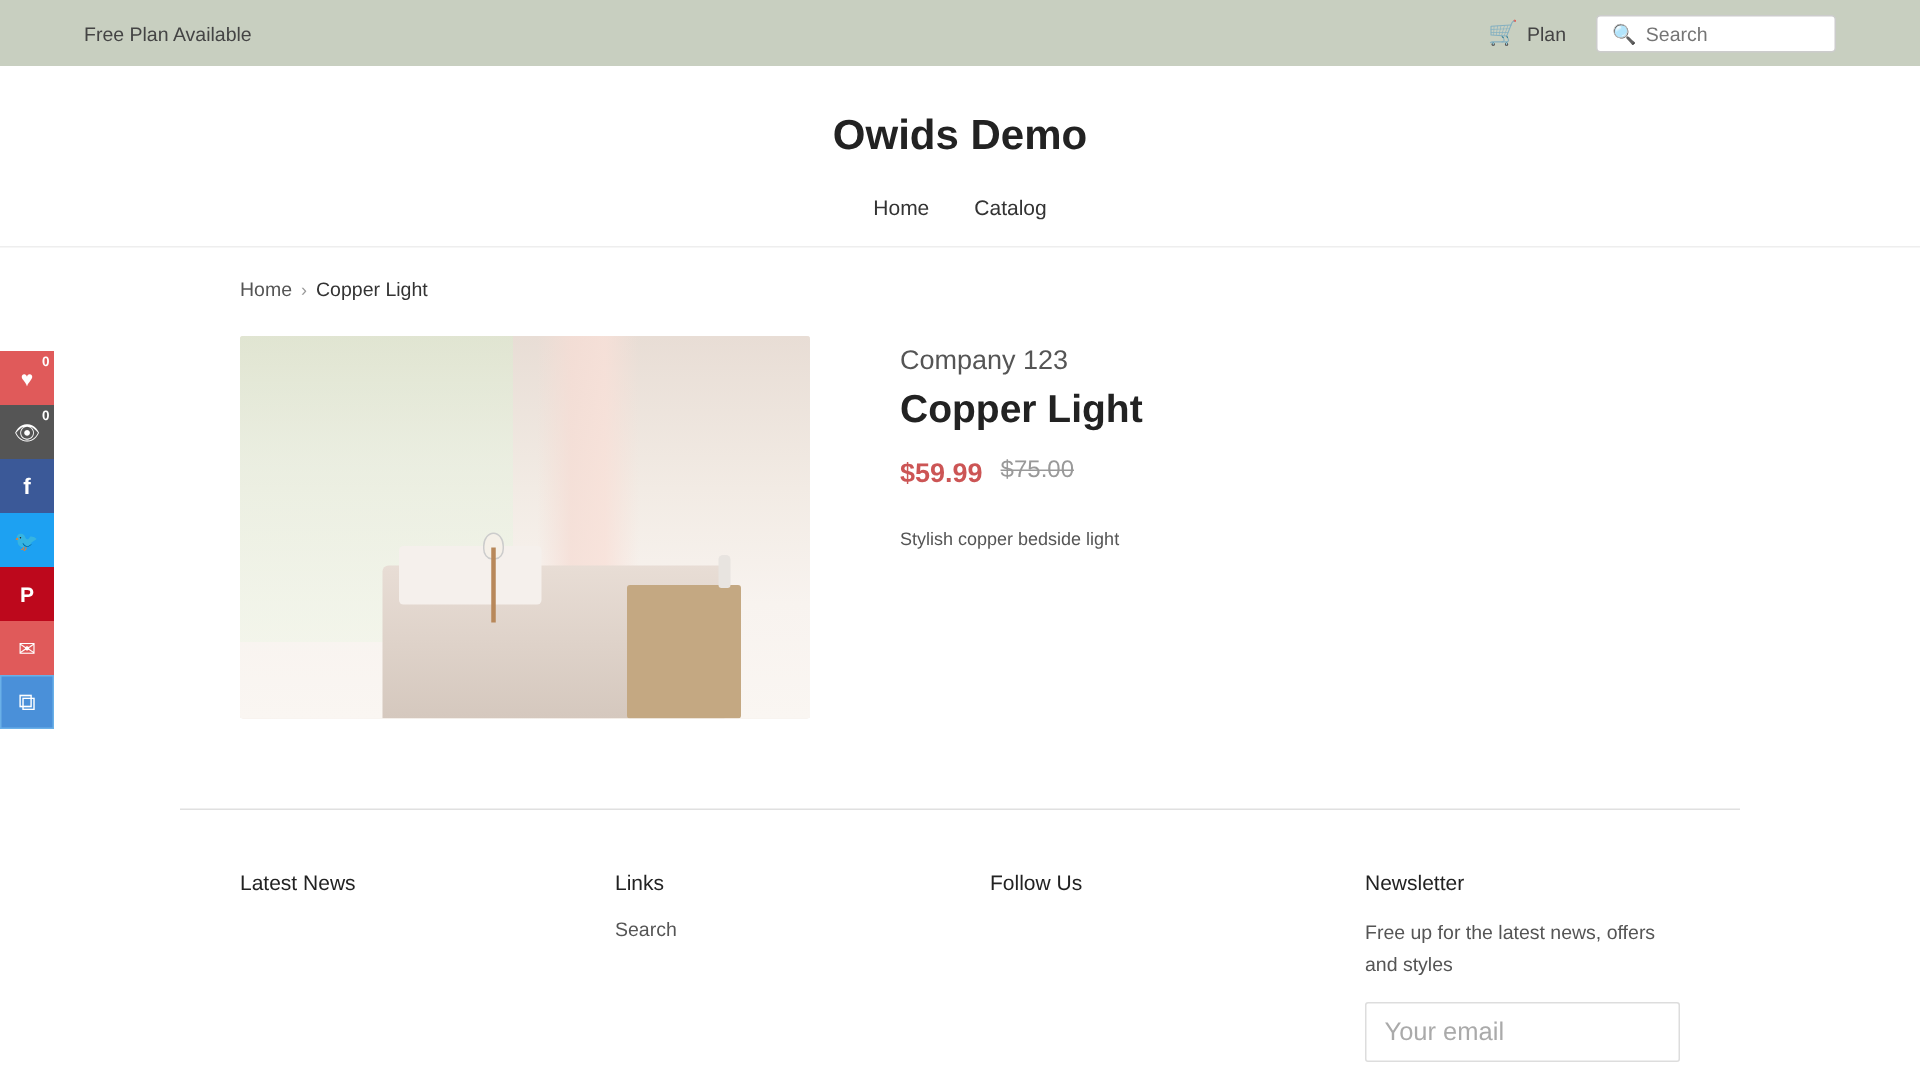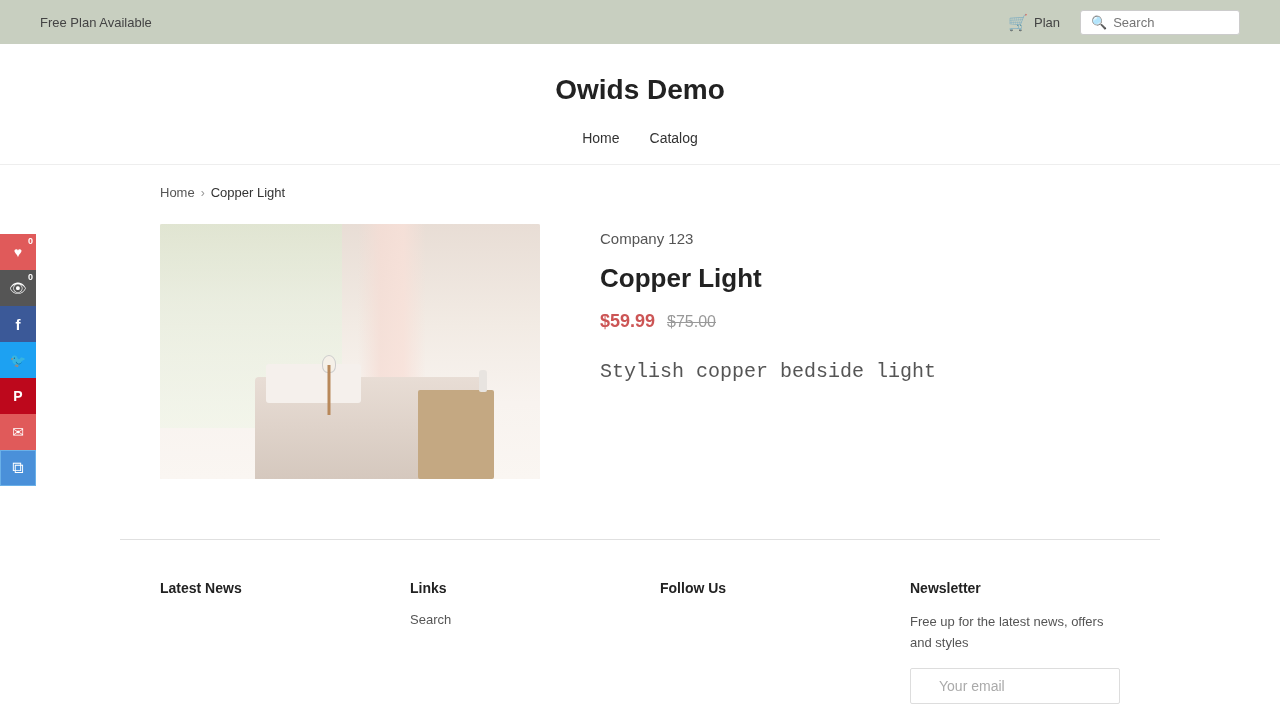--- a/index.html
+++ b/index.html
@@ -1,21 +1,21 @@
 <!DOCTYPE html>
 <html><head>
   <meta charset="utf-8">
   <style>
     * { margin: 0; padding: 0; box-sizing: border-box; }
     body { font-family: -apple-system, BlinkMacSystemFont, 'Segoe UI', Helvetica, Arial, sans-serif; background: #fff; color: #333; font-size: 14px; }
 
     
     .top-bar {
       background: #c8cfc0;
-      padding: 0 40px;
+      padding: 0 56px;
       height: 44px;
       display: flex;
       align-items: center;
       justify-content: space-between;
     }
     .top-bar-left { font-size: 13px; color: #444; }
     .top-bar-right { display: flex; align-items: center; gap: 20px; }
     .cart-link { display: flex; align-items: center; gap: 6px; font-size: 13px; color: #444; text-decoration: none; cursor: pointer; }
     .cart-icon { font-size: 16px; }
     .search-box {
@@ -192,33 +192,33 @@
       right: 14%;
       width: 8px;
       height: 22px;
       background: #e8e4e0;
       border-radius: 3px 3px 2px 2px;
     }
 
     
     .product-info { flex: 1; padding-top: 6px; }
     .product-vendor {
-      font-size: 15px;
+      font-size: 18px;
       color: #555;
-      margin-bottom: 16px;
+      margin-bottom: 6px;
     }
     .product-title {
       font-size: 26px;
       font-weight: 700;
       color: #222;
       margin-bottom: 16px;
     }
     .product-price {
       display: flex;
-      align-items: center;
+      align-items: flex-start;
       gap: 12px;
       margin-bottom: 24px;
       margin-top: 17px;
     }
     .price-sale {
       font-size: 18px;
       font-weight: 600;
       color: #c55;
     }
     .price-original {
@@ -248,24 +248,23 @@
       background: #4a7a6e;
       color: #fff;
       font-size: 14px;
       cursor: pointer;
       border-radius: 2px;
       margin-bottom: 24px;
       text-align: center;
       font-weight: 500;
     }
     .product-description {
-      font-size: 20px;
+      font-size: 12px;
       color: #555;
       line-height: 1.6;
-      font-family: Liberation Mono, monospace;
     }
 
     
     .social-sidebar {
       position: fixed;
       left: 0;
       top: 50%;
       transform: translateY(-50%);
       display: flex;
       flex-direction: column;
@@ -306,44 +305,44 @@
       max-width: 1040px;
       margin: 0 auto;
     }
     .footer-grid {
       display: grid;
       grid-template-columns: 1fr 1fr 1fr 1fr;
       gap: 40px;
     }
     .footer-heading {
       font-size: 14px;
-      font-weight: 700;
+      font-weight: 400;
       color: #222;
       margin-bottom: 16px;
     }
     .footer-link {
       font-size: 13px;
       color: #555;
       text-decoration: none;
       display: block;
       margin-bottom: 8px;
       cursor: pointer;
     }
     .footer-text {
       font-size: 13px;
       color: #555;
       line-height: 1.6;
       margin-bottom: 14px;
     }
     .newsletter-input {
       width: 100%;
-      padding: 9px 28px;
+      padding: 9px 12px;
       border: 1px solid #ddd;
       border-radius: 2px;
-      font-size: 14px;
+      font-size: 17px;
       color: #737373;
       outline: none;
     }
     .newsletter-input::placeholder { color: #aaa; }
   </style>
 </head>
 <body>
 
 <div class="social-sidebar">
   <div class="social-btn social-wishlist">

